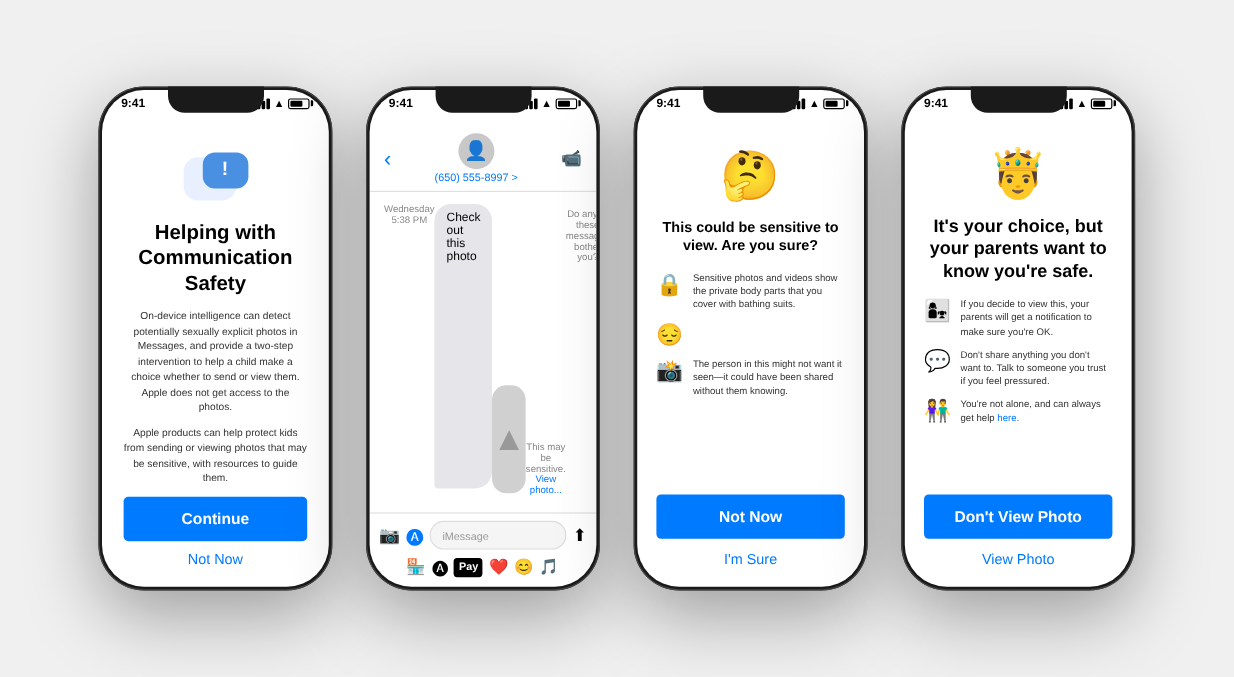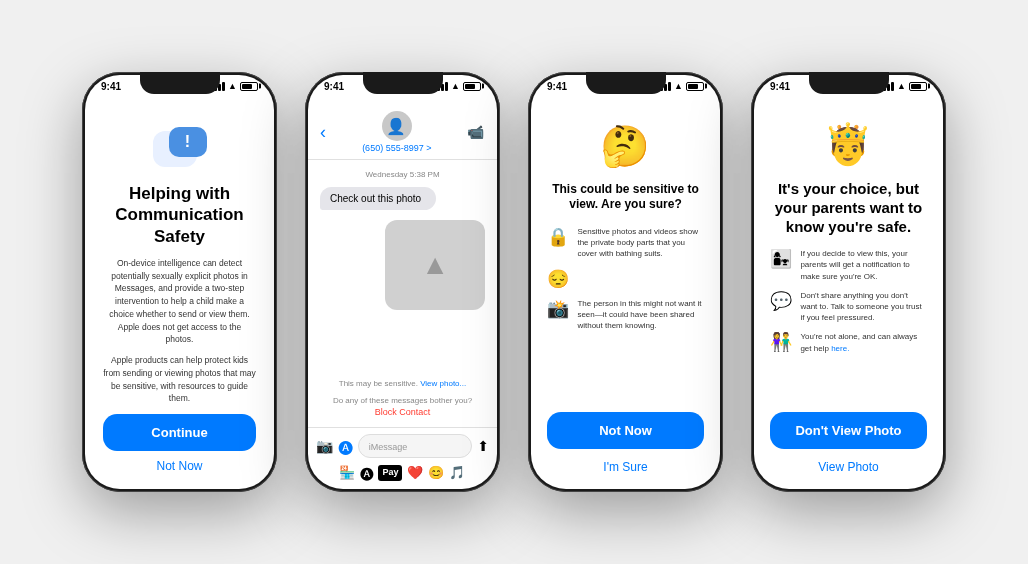--- a/index.html
+++ b/index.html
@@ -100,40 +100,40 @@
       width: 38px; height: 30px; background: #4a90e2; border-radius: 10px;
       position: absolute; right: 0; top: 0;
       display: flex; align-items: center; justify-content: center;
     }
     .exclaim { color: white; font-size: 16px; font-weight: 900; }
     .screen1-title { font-size: 17px; font-weight: 700; text-align: center; line-height: 1.25; margin-bottom: 10px; color: #000; }
     .screen1-body { font-size: 8.5px; text-align: center; color: #333; line-height: 1.5; margin-bottom: 8px; }
     .spacer { flex: 1; }
     .btn-blue {
       width: 100%; padding: 11px; background: #007AFF; color: white; border: none;
-      border-radius: 14px; font-size: 13px; font-weight: 600; cursor: pointer; margin-bottom: 8px;
+      border-radius: 4px; font-size: 13px; font-weight: 600; cursor: pointer; margin-bottom: 8px;
     }
     .btn-link { color: #007AFF; font-size: 12px; font-weight: 500; background: none; border: none; cursor: pointer; }
 
     
     .screen2 { display: flex; flex-direction: column; flex: 1; overflow: hidden; }
     .messages-header {
       display: flex; align-items: center; justify-content: space-between;
       padding: 4px 12px 6px; border-bottom: 0.5px solid #e0e0e0;
     }
     .back-btn { color: #007AFF; font-size: 18px; }
     .contact-info { display: flex; flex-direction: column; align-items: center; }
     .contact-avatar {
       width: 30px; height: 30px; background: #c8c8c8; border-radius: 50%;
       display: flex; align-items: center; justify-content: center; margin-bottom: 2px;
     }
     .avatar-icon { font-size: 16px; color: #888; }
     .contact-name { font-size: 9px; font-weight: 500; color: #007AFF; }
     .video-btn { color: #007AFF; font-size: 14px; }
-    .messages-body { flex: 1; padding: 10px 12px; overflow: hidden; display: flex; flex-direction: column; }
+    .messages-body { flex: 1; padding: 10px 12px; overflow: hidden; display: flex; flex-direction: row; }
     .msg-timestamp { text-align: center; font-size: 8px; color: #888; margin-bottom: 8px; }
     .msg-bubble {
       background: #e5e5ea; border-radius: 14px 14px 14px 3px;
       padding: 6px 10px; font-size: 10px; color: #000; max-width: 70%; margin-bottom: 10px;
     }
     .sensitive-img {
       width: 100px; height: 90px; background: #d0d0d0; border-radius: 12px;
       display: flex; align-items: center; justify-content: center; margin-bottom: 6px; align-self: flex-end;
     }
     .sensitive-note { font-size: 8px; color: #888; text-align: center; margin-top: auto; padding: 4px 0; }

